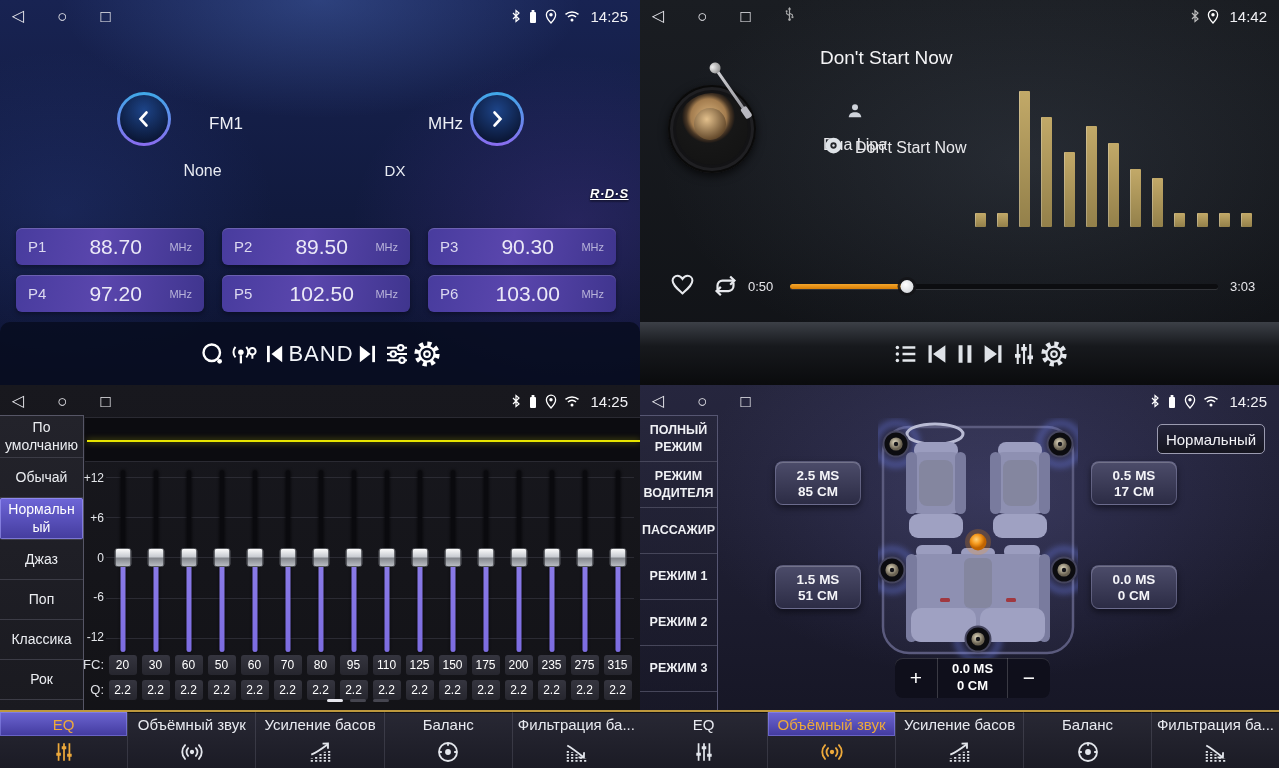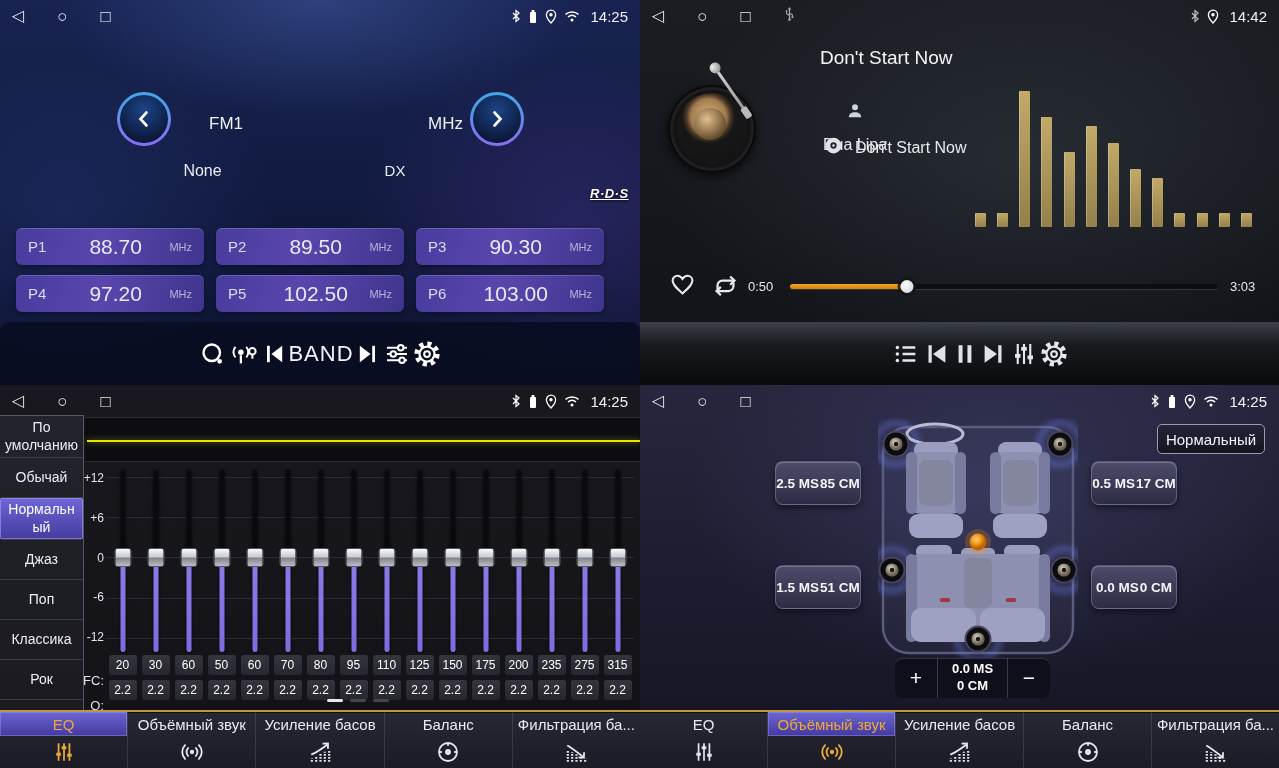--- a/index.html
+++ b/index.html
@@ -46,21 +46,21 @@
     linear-gradient(180deg,#3fa9e8,#8a6cf0) border-box;display:flex;align-items:center;justify-content:center;}
   .band-label{position:absolute;left:181px;top:22px;font-size:17px;color:#eef0f6;margin-left:28px;}
   .freq-big{position:absolute;left:210px;top:-4px;width:220px;text-align:center;font-size:44px;font-weight:700;
     color:#f4eefb;letter-spacing:1px;}
   .freq-unit{position:absolute;left:428px;top:22px;font-size:17px;color:#eef0f6;}
   .station-name{position:absolute;left:160px;top:162px;width:85px;text-align:center;font-size:16px;color:#e8ebf2;}
   .dx-mode{position:absolute;left:360px;top:162px;width:70px;text-align:center;font-size:15px;color:#e8ebf2;}
   .rds-badge{position:absolute;left:590px;top:186px;font-size:13px;font-weight:800;font-style:italic;color:#fff;
     text-shadow:0 1px 2px #000;letter-spacing:.5px;text-decoration:underline;}
   .presets{position:absolute;left:16px;top:228px;width:608px;display:grid;
-    grid-template-columns:repeat(3,188px);grid-auto-rows:37px;gap:10px 12px;}
+    grid-template-columns:repeat(3,188px);grid-auto-rows:37px;gap:10px 18px;}
   .preset{display:flex;align-items:center;border-radius:6px;padding:0 12px;cursor:pointer;
     background:linear-gradient(100deg,#483c9e 0%,#5a46ad 45%,#3f358e 100%);
     box-shadow:inset 0 1px 0 rgba(255,255,255,.18),0 2px 5px rgba(0,0,10,.4);}
   .preset .pid{font-size:15px;color:#dcd9f0;width:34px;}
   .preset .pfreq{flex:1;text-align:center;font-size:21px;color:#ebe9f7;}
   .preset .punit{font-size:11px;color:#b9b4da;}
   .toolbar{position:absolute;left:0;bottom:0;right:0;height:63px;display:flex;align-items:center;
     justify-content:center;color:#eef0f5;}
   #q-radio .toolbar{background:rgba(7,12,31,.82);border-radius:10px 10px 0 0;padding:0 34px;}
   #q-player .toolbar{background:linear-gradient(180deg,#3c4047 0%,#17191d 38%,#0a0b0d 100%);padding:0 44px 0 84px;}
@@ -114,21 +114,21 @@
     linear-gradient(#2b2b33,#2b2b33) 0 47px/100% 1px no-repeat,
     linear-gradient(#2b2b33,#2b2b33) 0 87px/100% 1px no-repeat,
     linear-gradient(#2b2b33,#2b2b33) 0 128px/100% 1px no-repeat,
     linear-gradient(#2b2b33,#2b2b33) 0 168px/100% 1px no-repeat;}
   .vslider{position:relative;width:33px;height:182px;cursor:pointer;}
   .vtrack{position:absolute;left:50%;top:0;width:5px;height:182px;transform:translateX(-50%);border-radius:3px;
     background:linear-gradient(180deg,#0a0a0e 0,#0a0a0e 87px,#8b7ce8 87px,#7c6ce0 100%);
     box-shadow:0 0 3px rgba(0,0,0,.8);}
   .vknob{position:absolute;left:50%;top:78px;width:17px;height:19px;transform:translateX(-50%);border-radius:3px;
     background:linear-gradient(180deg,#fafafa,#c9ccd2 45%,#84878d 55%,#b9bcc2);border:1px solid #55575c;}
-  .valrow-label{position:absolute;left:64px;width:40px;text-align:right;font-size:13px;color:#dfe1e6;margin-top:16px;}
+  .valrow-label{position:absolute;left:64px;width:40px;text-align:right;font-size:13px;color:#dfe1e6;}
   .valbox{width:28px;height:20px;display:flex;align-items:center;justify-content:center;border-radius:3px;
     background:linear-gradient(180deg,#35353f,#26262e);font-size:12px;color:#fff;cursor:pointer;}
   .pager{position:absolute;left:327px;top:314px;display:flex;gap:7px;}
   .pager .pg{width:16px;height:3px;border-radius:2px;background:#45454f;}
   .pager .pg.on{background:#e8e8ee;}
 
   
   .tabbar{position:absolute;left:0;right:0;bottom:0;height:58px;display:flex;
     background:linear-gradient(180deg,#282834,#1b1b25);border-top:2px solid #bd983d;
     box-shadow:inset 0 1px 0 rgba(0,0,0,.6);}
@@ -146,21 +146,21 @@
 
   
   .mode-list{position:absolute;left:0;top:30px;width:78px;height:295px;border-top:1px solid #565672;
     border-right:1px solid #565672;background:linear-gradient(180deg,rgba(40,40,60,.55),rgba(25,25,40,.55));}
   .mode-item{display:flex;align-items:center;justify-content:center;text-align:center;min-height:46px;
     padding:4px 3px;font-size:12.5px;font-weight:700;color:#f0f1f5;border-bottom:1px solid #46465a;
     cursor:pointer;line-height:1.35;}
   .pill-btn{position:absolute;left:517px;top:39px;width:108px;height:30px;display:flex;align-items:center;
     justify-content:center;font-size:15px;color:#f2f2f6;background:linear-gradient(180deg,#24243a,#15151f);
     border:1px solid #9b9bb0;border-radius:5px;cursor:pointer;}
-  .delay-btn{position:absolute;width:86px;height:44px;display:flex;flex-direction:row;align-items:center;
+  .delay-btn{position:absolute;width:86px;height:44px;display:flex;flex-direction:column;align-items:center;
     justify-content:center;gap:1px;border-radius:8px;cursor:pointer;color:#f4f4f8;
     background:linear-gradient(180deg,#4c4c6a,#2c2c45);border:1px solid rgba(160,160,200,.38);
     box-shadow:inset 0 1px 0 rgba(255,255,255,.22),0 3px 6px rgba(0,0,6,.5);font-size:13.5px;font-weight:700;}
   .car-wrap{position:absolute;left:238px;top:33px;width:200px;height:240px;}
   .stepper{position:absolute;left:255px;top:273px;width:155px;height:40px;display:flex;align-items:stretch;
     background:rgba(14,14,24,.82);border-radius:8px;box-shadow:inset 0 1px 0 rgba(255,255,255,.15);}
   .step-btn{width:42px;display:flex;align-items:center;justify-content:center;font-size:21px;color:#fff;cursor:pointer;}
   .step-val{flex:1;display:flex;flex-direction:column;align-items:center;justify-content:center;
     border-left:1px solid rgba(255,255,255,.18);border-right:1px solid rgba(255,255,255,.18);
     color:#fff;font-size:13px;font-weight:700;line-height:1.3;}
@@ -886,20 +886,35 @@
             <svg width="16" height="12" viewBox="0 0 16 12">
               <path d="M1.5 4.4a10 10 0 0 1 13 0" fill="none" stroke="#fff" stroke-width="1.4"></path>
               <path d="M3.9 7a6.4 6.4 0 0 1 8.2 0" fill="none" stroke="#fff" stroke-width="1.4"></path>
               <circle cx="8" cy="9.9" r="1.5" fill="#fff"></circle>
             </svg>
           </span>
         <span class="time">14:25</span>
       </div>
     </div>
 
+    <div class="mode-list">
+
+        <div class="mode-item">ПОЛНЫЙ РЕЖИМ</div>
+
+        <div class="mode-item">РЕЖИМ ВОДИТЕЛЯ</div>
+
+        <div class="mode-item">ПАССАЖИР</div>
+
+        <div class="mode-item">РЕЖИМ 1</div>
+
+        <div class="mode-item">РЕЖИМ 2</div>
+
+        <div class="mode-item">РЕЖИМ 3</div>
+
+    </div>
 
     <div class="pill-btn">Нормальный</div>
 
     <div class="car-wrap">
       <svg width="200" height="240" viewBox="0 0 200 240">
         <defs>
           <radialGradient id="og" cx="40%" cy="35%">
               <stop offset="0" stop-color="#ffd27a"></stop>
               <stop offset="55%" stop-color="#f59a1e"></stop>
               <stop offset="100%" stop-color="#c06400"></stop>

